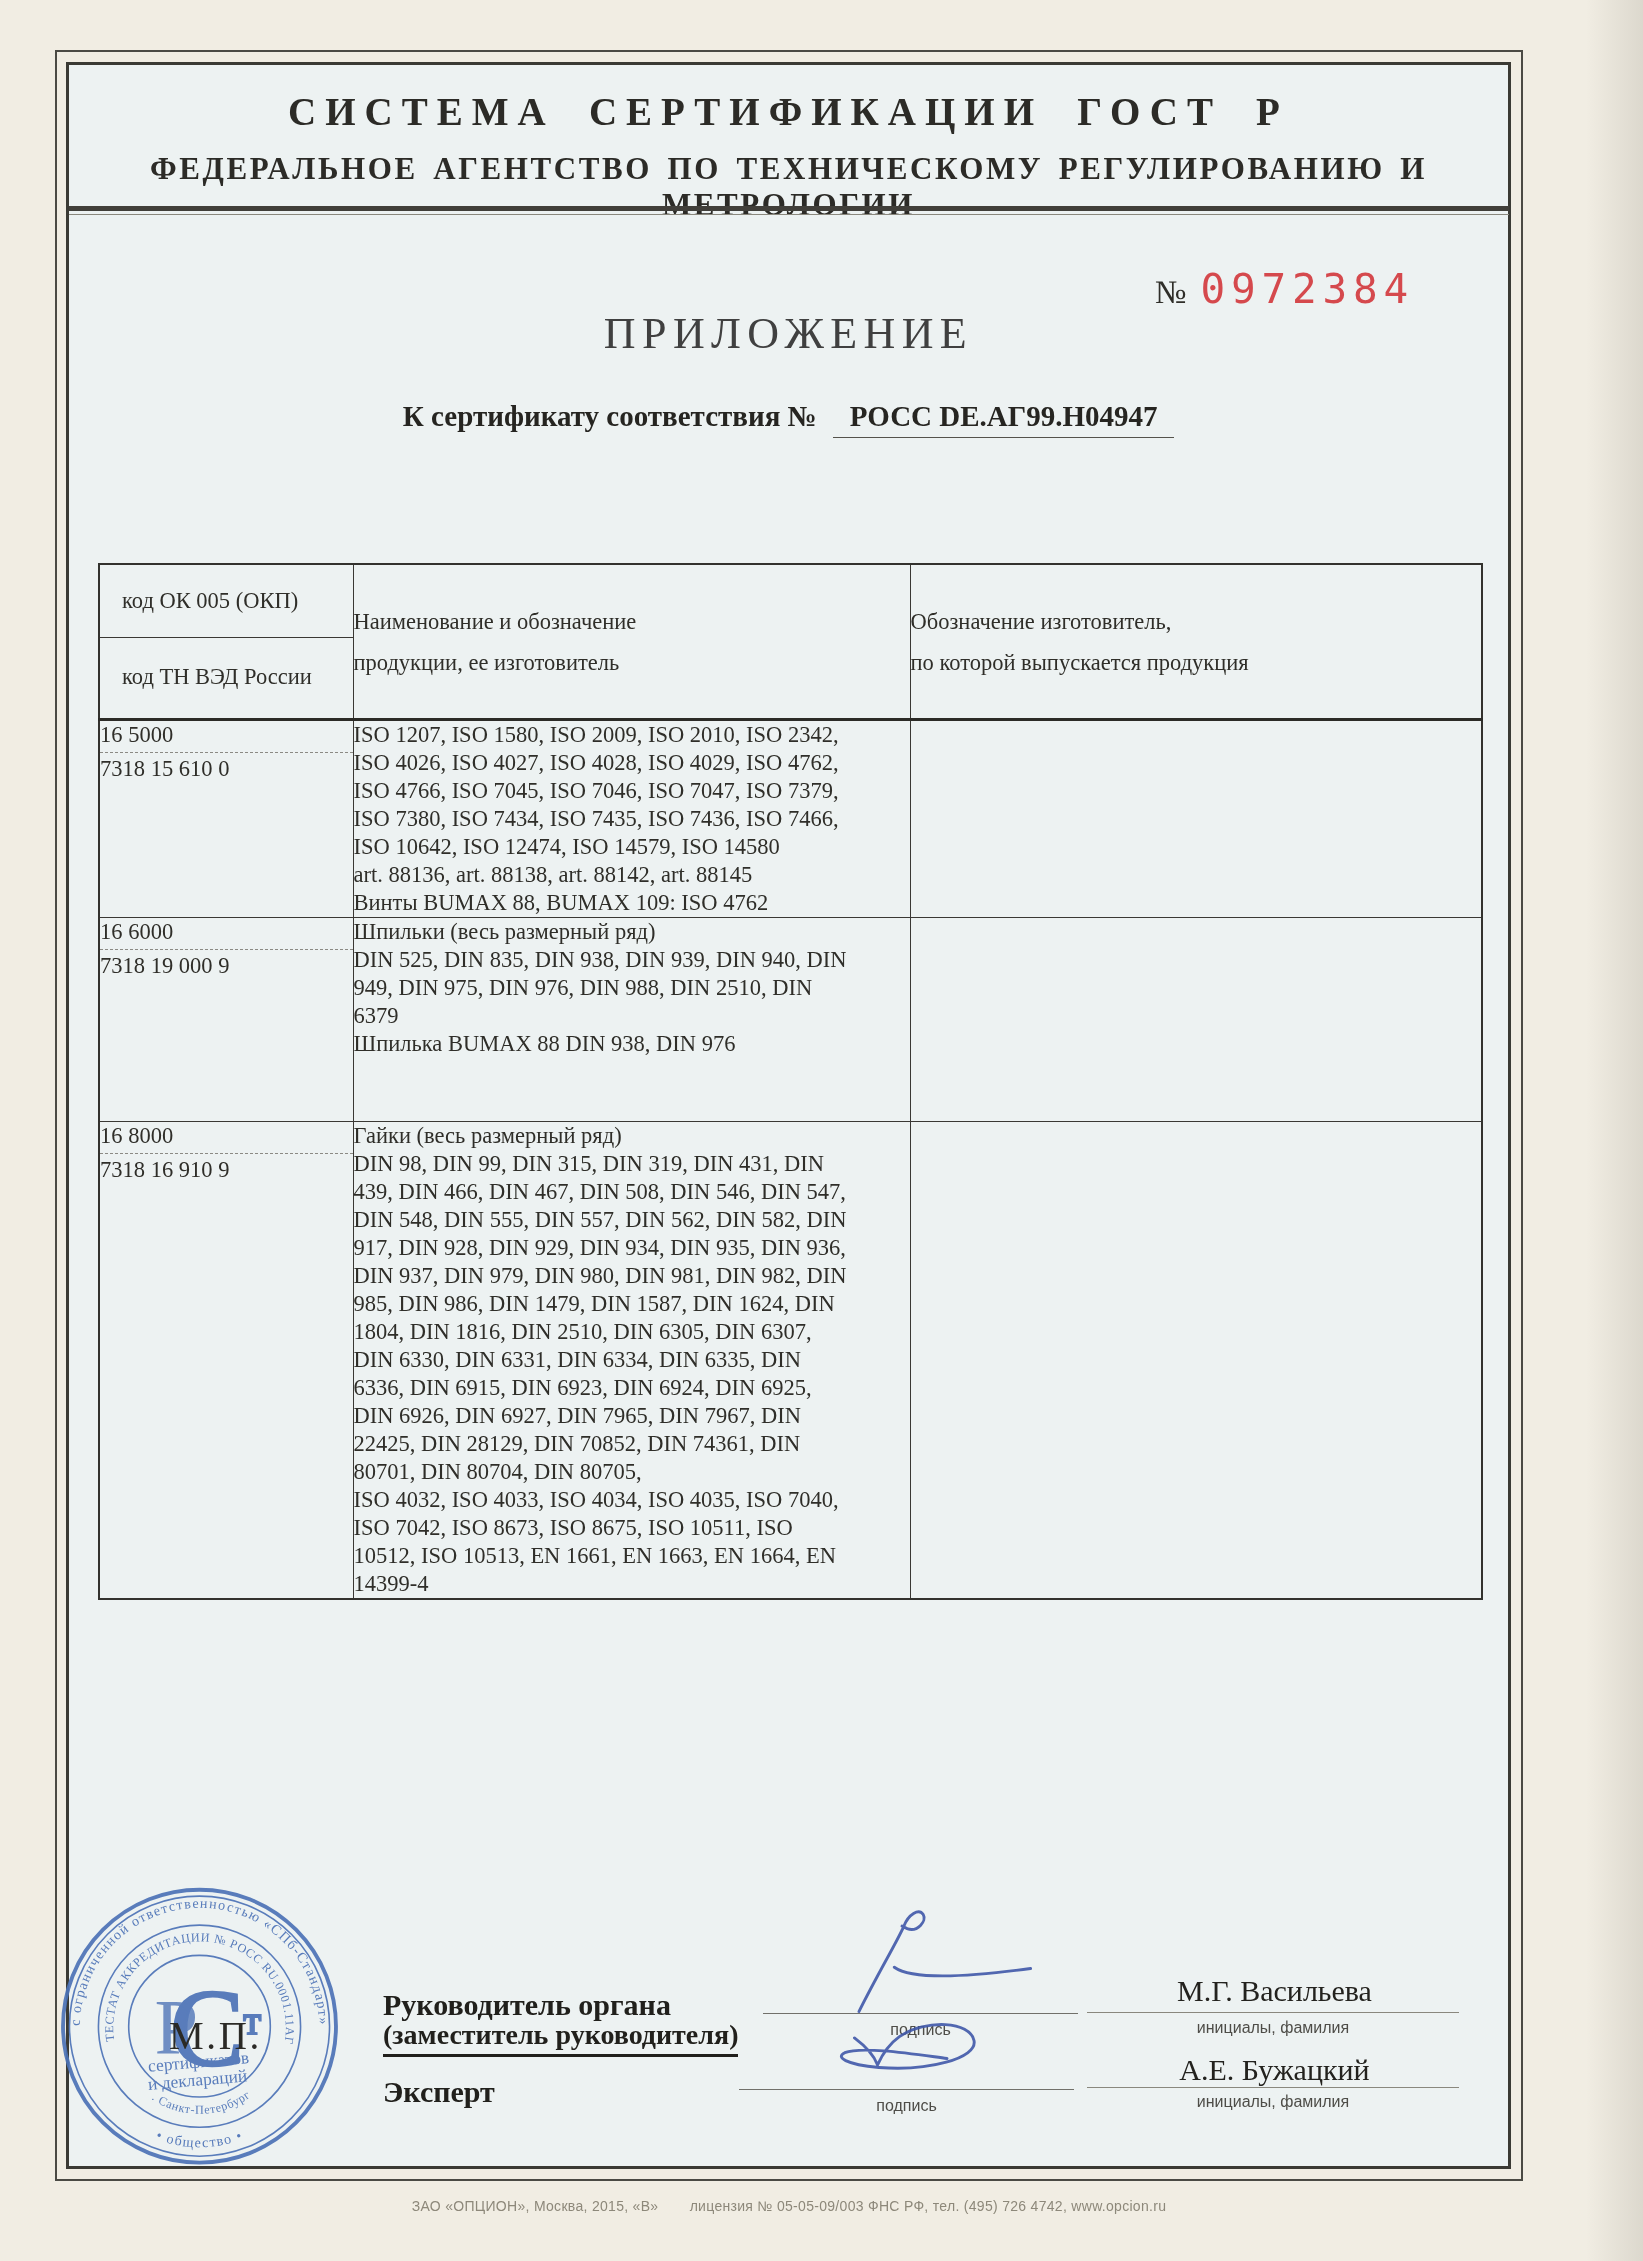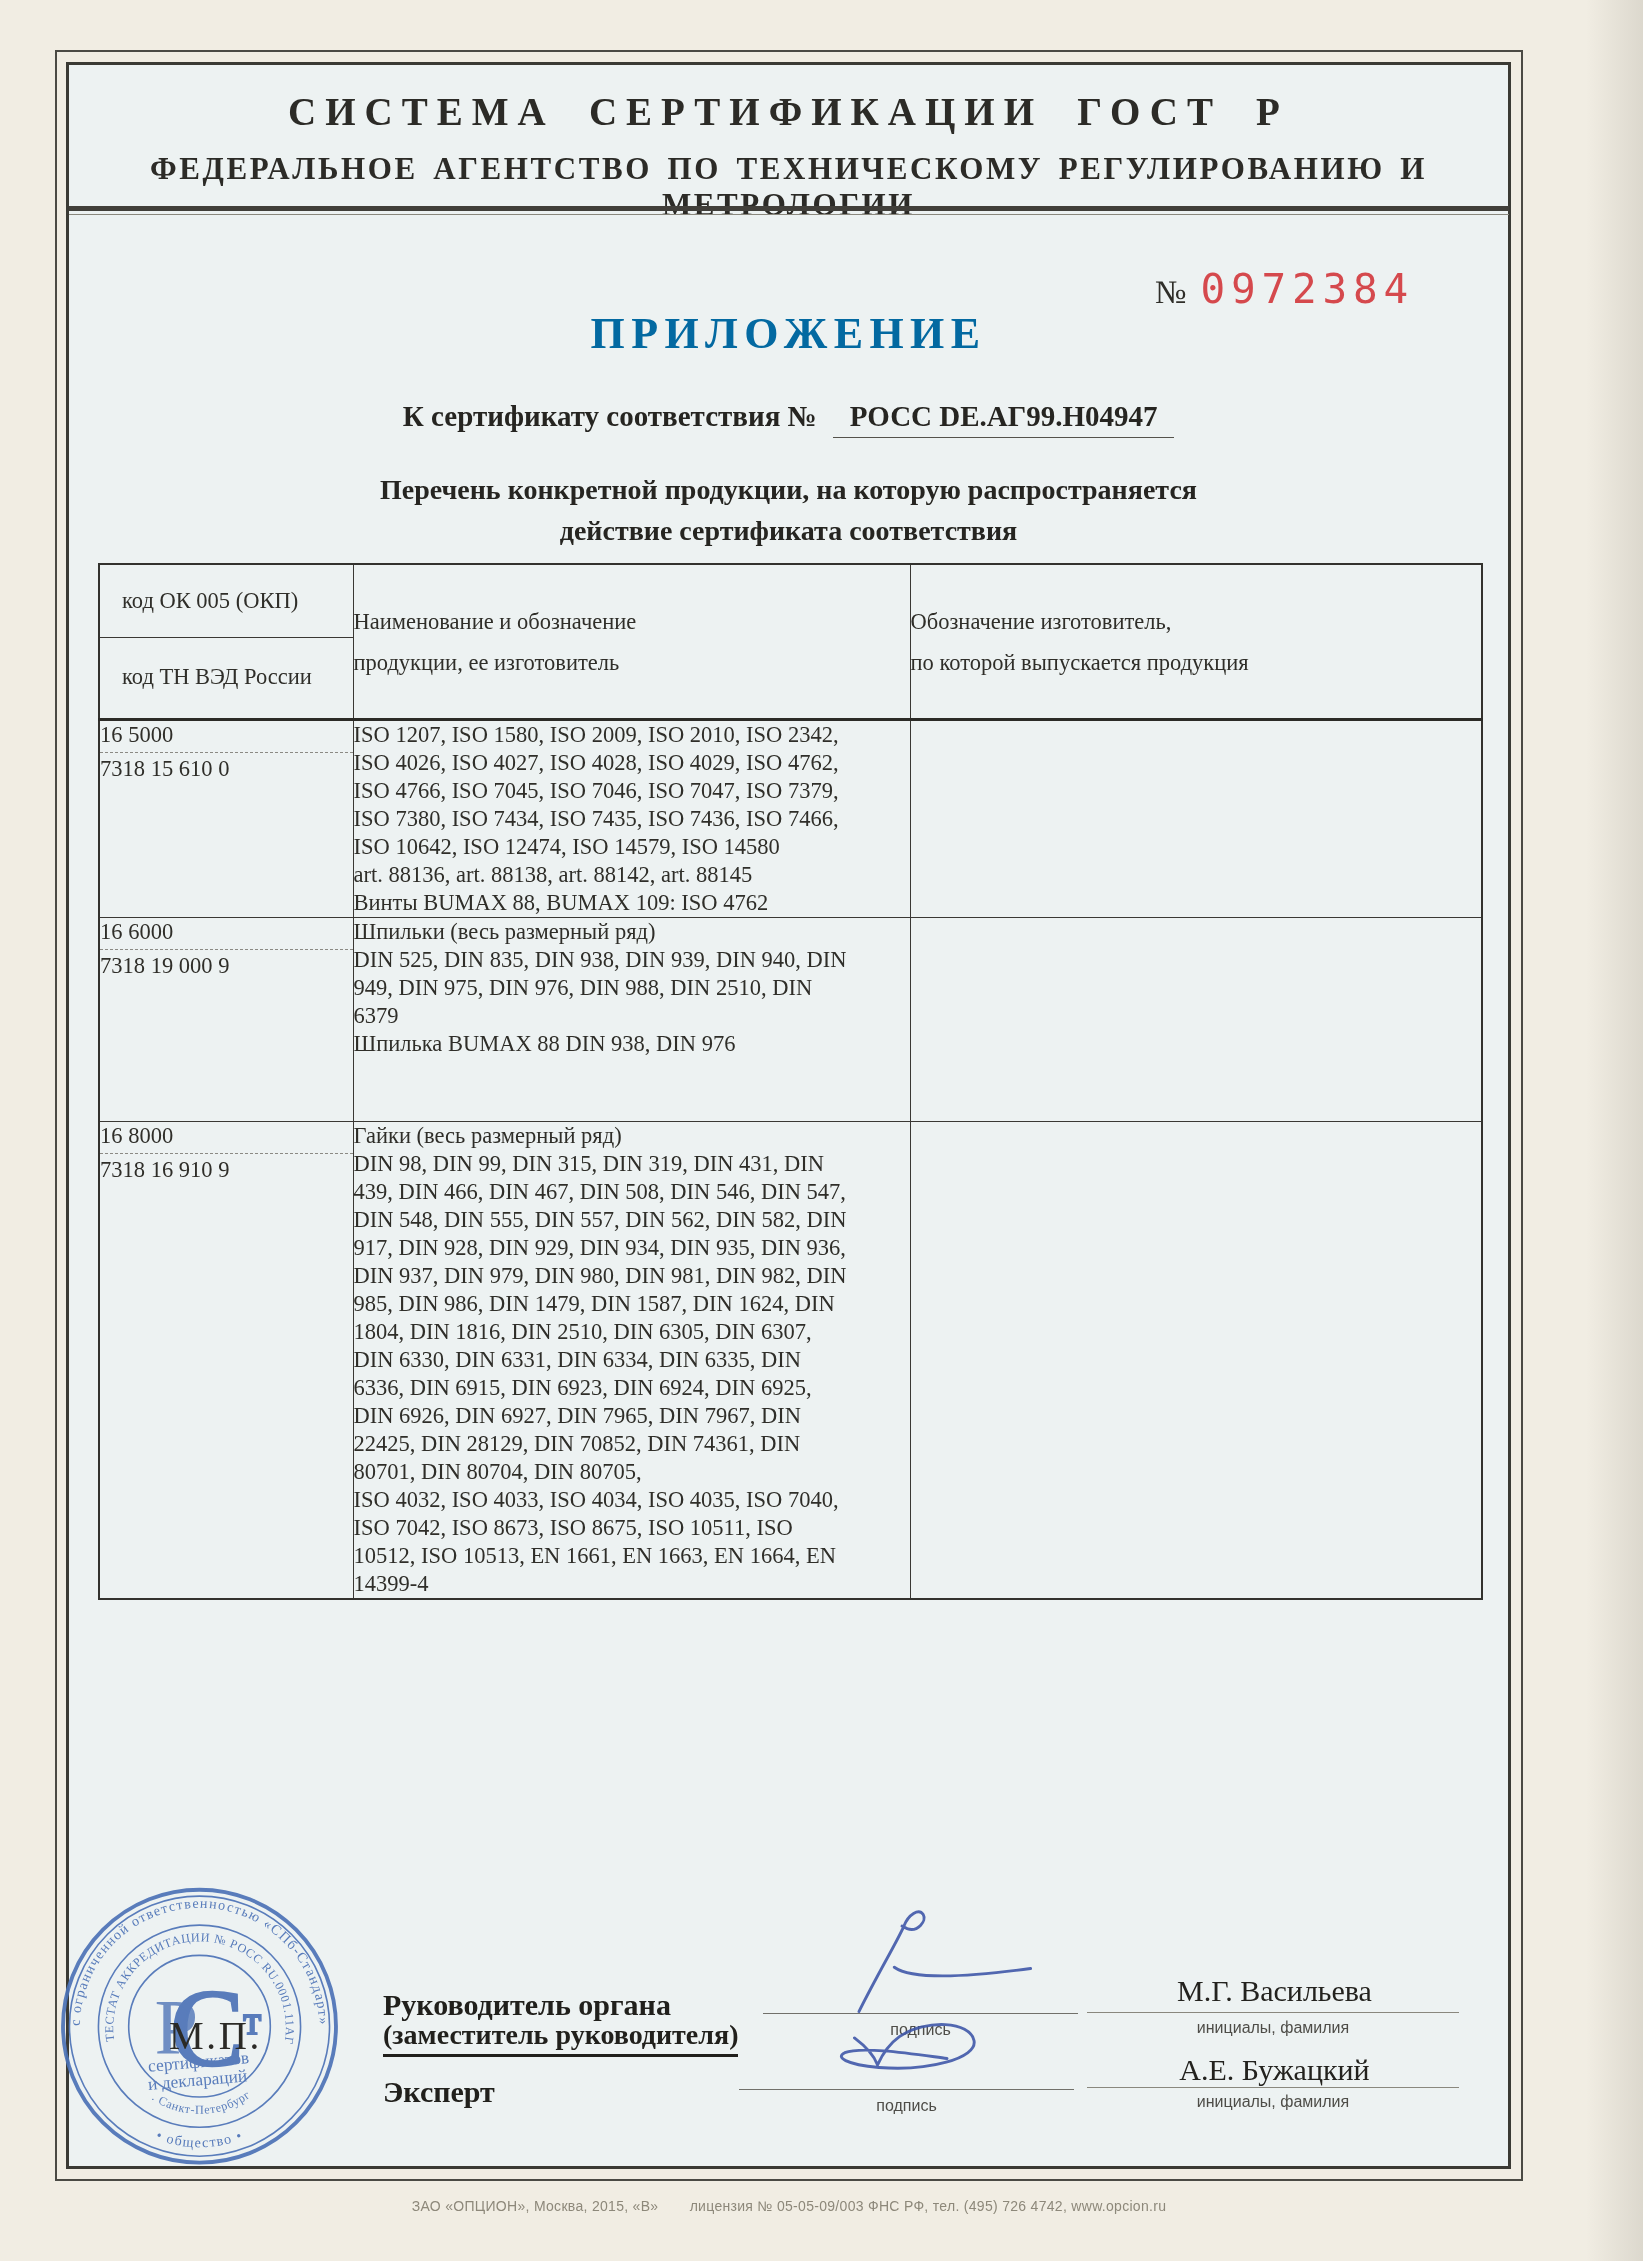--- a/index.html
+++ b/index.html
@@ -29,21 +29,21 @@
   .agency-title{top:151px;font-size:31px;font-weight:bold;letter-spacing:2.6px;word-spacing:5.1px;color:#2c2b27;}
   .header-rule{position:absolute;left:69px;top:206px;width:1440px;height:4.5px;background:#413f3a;}
   .header-rule-echo{position:absolute;left:69px;top:214px;width:1440px;height:1.3px;background:#8a887e;}
 
   .blank-number{position:absolute;left:1155px;top:265px;display:flex;align-items:baseline;}
   .blank-number .num-sign{font-size:33px;color:#2f2e29;margin-right:14px;}
   .blank-number .num-digits{
     font-family:"DejaVu Sans Mono", monospace;
     font-size:41px;letter-spacing:5.8px;color:var(--red-num,#d5494d);
   }
-  .appendix-title{top:308px;font-size:44px;font-weight:bold;letter-spacing:6.4px;color:#0369a1;}
+  .appendix-title{top:308px;font-size:44px;font-weight:normal;letter-spacing:6.4px;color:#404040;}
   .cert-line{top:400px;font-size:29px;font-weight:bold;color:#262521;}
   .cert-line .cert-no{
     display:inline-block;border-bottom:1.9px solid #55534c;
     padding:0 16.7px 3.9px 16.7px;margin-left:9px;font-weight:bold;
   }
   .subtitle{top:469px;font-size:28px;font-weight:bold;line-height:41px;color:#262521;}
 
   table.products{
     position:absolute;left:98px;top:563px;width:1383px;
     border-collapse:collapse;table-layout:fixed;
@@ -131,24 +131,20 @@
     <span class="num-digits">0972384</span>
   </div>
 
   <div class="centered-band appendix-title">ПРИЛОЖЕНИЕ</div>
 
   <div class="centered-band cert-line">
     <span>К сертификату соответствия №</span>
     <span class="cert-no">РОСС DE.АГ99.Н04947</span>
   </div>
 
-  <div class="centered-band subtitle">
-    <div>Перечень конкретной продукции,  на которую распространяется</div>
-    <div>действие сертификата соответствия</div>
-  </div>
 
   <table class="products">
     <colgroup>
         <col class="c1">
         <col class="c2">
         <col class="c3">
       </colgroup>
     <thead>
       <tr>
         <th>

